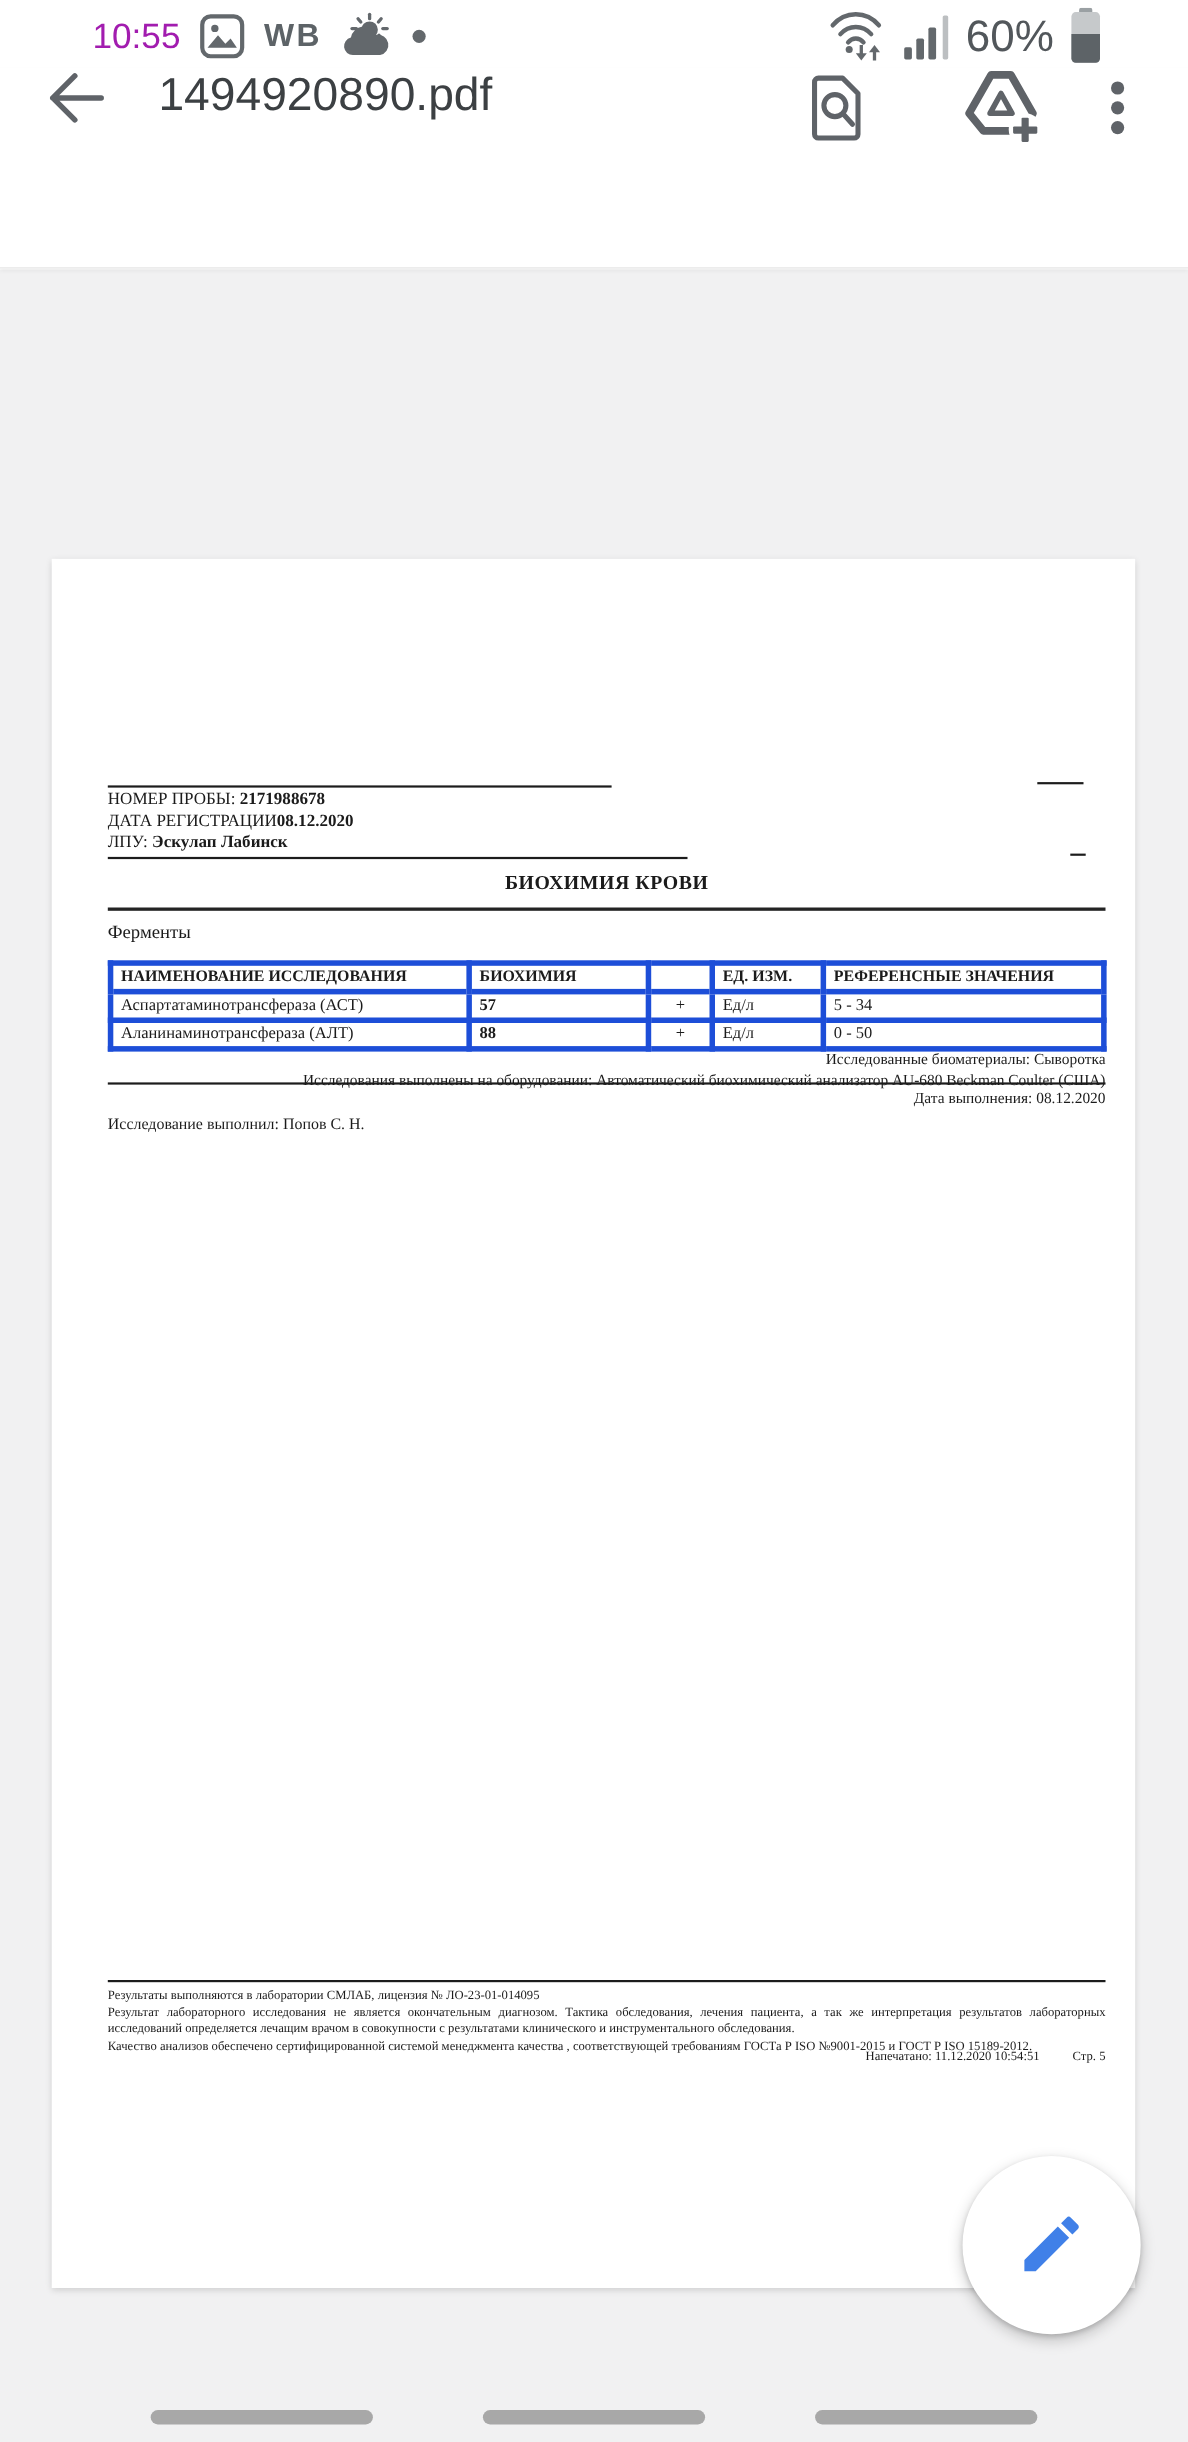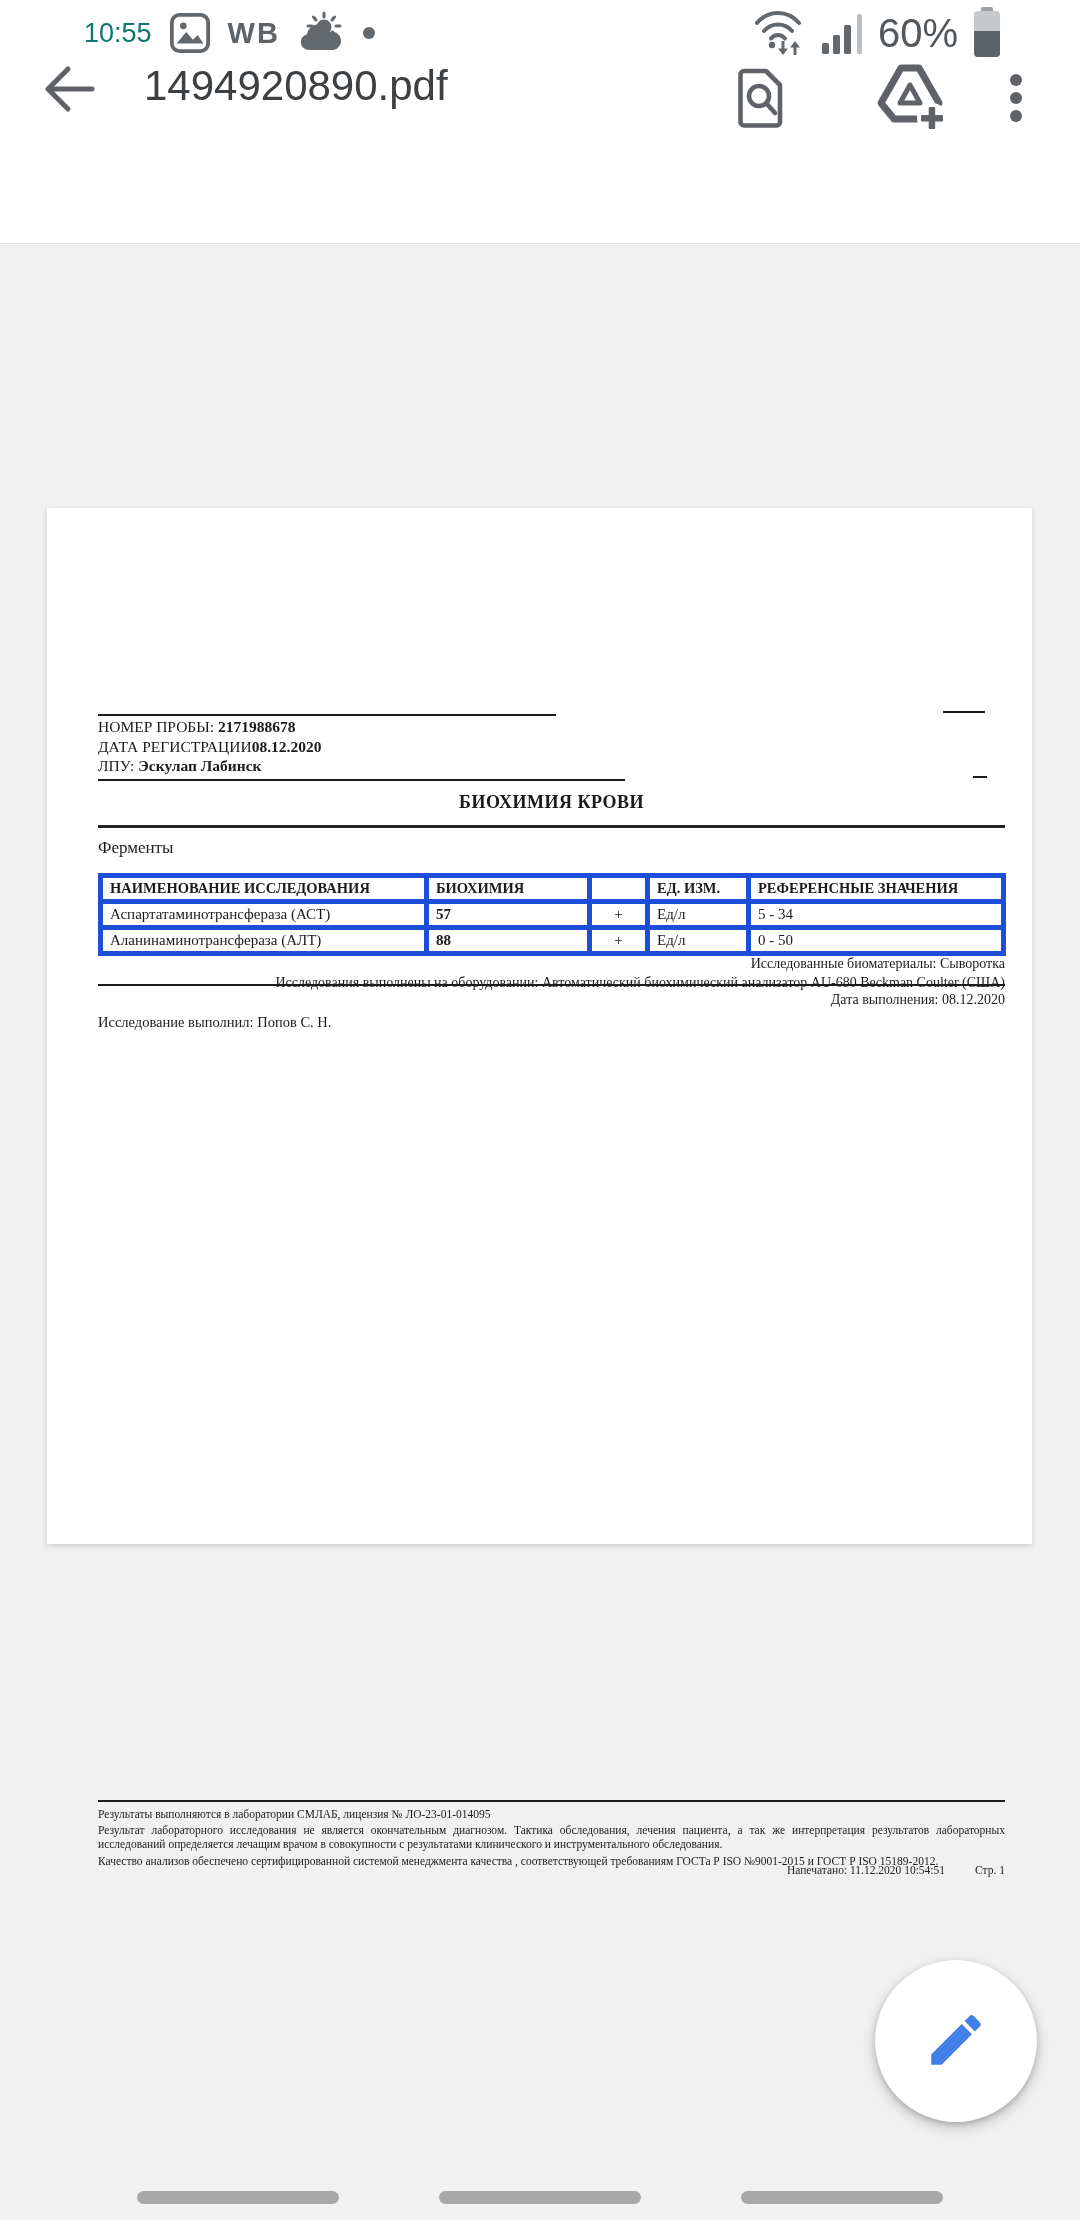--- a/index.html
+++ b/index.html
@@ -7,21 +7,21 @@
     position:relative;width:1080px;height:2220px;background:#ffffff;
     font-family:"Liberation Sans",sans-serif;overflow:hidden;
   }
   
   .status-bar{
     position:absolute;top:0;left:0;right:0;height:62px;
     display:flex;align-items:center;padding:4px 78px 0 84px;box-sizing:border-box;
     background:#ffffff;color:#54595d;
   }
   .sb-left{display:flex;align-items:center;gap:17px;}
-  .sb-time{font-size:27px;line-height:1;color:#0f766e;}
+  .sb-time{font-size:32px;line-height:1;color:#a21caf;}
   .sb-wb{font-size:29px;font-weight:bold;letter-spacing:2px;color:#5d6367;}
   .sb-right{margin-left:auto;display:flex;align-items:center;gap:14px;}
   .sb-pct{font-size:40px;line-height:1;color:#52575b;}
   .sb-icon{display:flex;align-items:center;}
   
   .app-bar{
     position:absolute;top:62px;left:0;right:0;height:182px;background:#ffffff;
     display:flex;align-items:flex-start;padding:0 56px 0 40px;box-sizing:border-box;
     border-bottom:1px solid #e4e4e4;box-shadow:0 2px 4px rgba(0,0,0,0.05);
     z-index:3;
@@ -30,21 +30,21 @@
     background:none;border:none;padding:0;cursor:pointer;}
   .ab-title{margin-left:44px;font-size:42px;color:#3c4043;white-space:nowrap;
     overflow:hidden;text-overflow:ellipsis;max-width:470px;}
   .ab-actions{margin-left:auto;display:flex;align-items:center;}
   .ab-btn{background:none;border:none;padding:0;cursor:pointer;display:flex;align-items:center;justify-content:center;}
   .ab-find{margin-right:84px;}
   .ab-drive{margin-right:58px;}
   
   .content{position:absolute;top:245px;left:0;right:0;bottom:0;background:#f1f1f2;}
   .pdf-page{
-    position:absolute;left:47px;top:508px;width:985px;height:1036px;background:#ffffff;
+    position:absolute;left:47px;top:508px;width:985px;height:1572px;background:#ffffff;
     box-shadow:0 2px 6px rgba(0,0,0,0.15);
     font-family:"Liberation Serif",serif;color:#1b1b1b;z-index:1;
   }
   .pdf-page *{box-sizing:border-box;}
   .hline{position:absolute;background:#1c1c1c;height:2px;}
   .ln-top{top:206px;left:51px;width:458px;}
   .ln-top-r{top:203px;left:896px;width:42px;}
   .ln-mid{top:271px;left:51px;width:527px;}
   .ln-mid-r{top:268px;left:926px;width:14px;}
   .ln-thick{top:317px;left:51px;width:907px;height:3px;background:#242424;}
@@ -256,21 +256,21 @@
     <div class="note-r note-date">Дата выполнения: 08.12.2020</div>
     <div class="note-exec">Исследование выполнил: Попов С. Н.</div>
 
     <div class="hline ln-footer"></div>
     <div class="doc-footer">
       <div>Результаты выполняются в лаборатории СМЛАБ, лицензия № ЛО-23-01-014095</div>
       <div class="f-just">Результат лабораторного исследования не является окончательным диагнозом. Тактика обследования, лечения пациента, а так же интерпретация результатов лабораторных исследований определяется лечащим врачом в совокупности с результатами клинического и инструментального обследования.</div>
       <div class="f-q">Качество анализов обеспечено сертифицированной системой менеджмента качества , соответствующей требованиям ГОСТа Р ISO №9001-2015  и ГОСТ Р ISO 15189-2012.</div>
     </div>
     <div class="doc-printed">
-      <span>Напечатано: 11.12.2020 10:54:51</span><span class="pg">Стр. 1</span>
+      <span>Напечатано: 11.12.2020 10:54:51</span><span class="pg">Стр. 5</span>
     </div>
   </div>
 
   <button class="fab">
     <span>
       <svg width="66" height="66" viewBox="0 0 24 24">
         <path d="M3 17.25V21h3.75L17.81 9.94l-3.75-3.75L3 17.25zM20.71 7.04c.39-.39.39-1.02 0-1.41l-2.34-2.34a.9959.9959 0 0 0-1.41 0l-1.83 1.83 3.75 3.75 1.83-1.83z" fill="#4080e8"></path>
       </svg>
     </span>
   </button>

